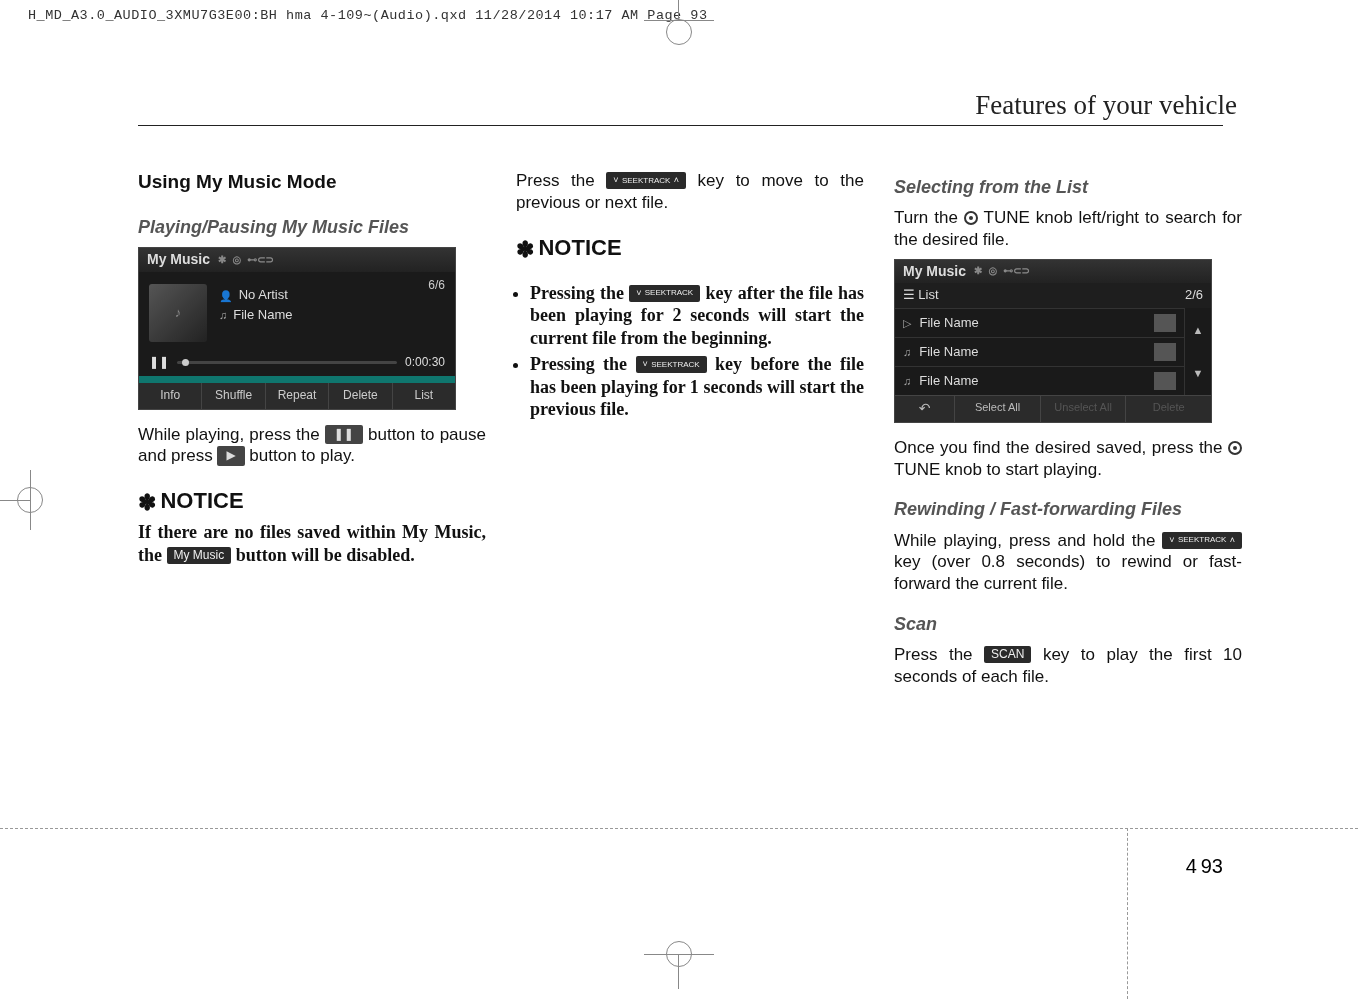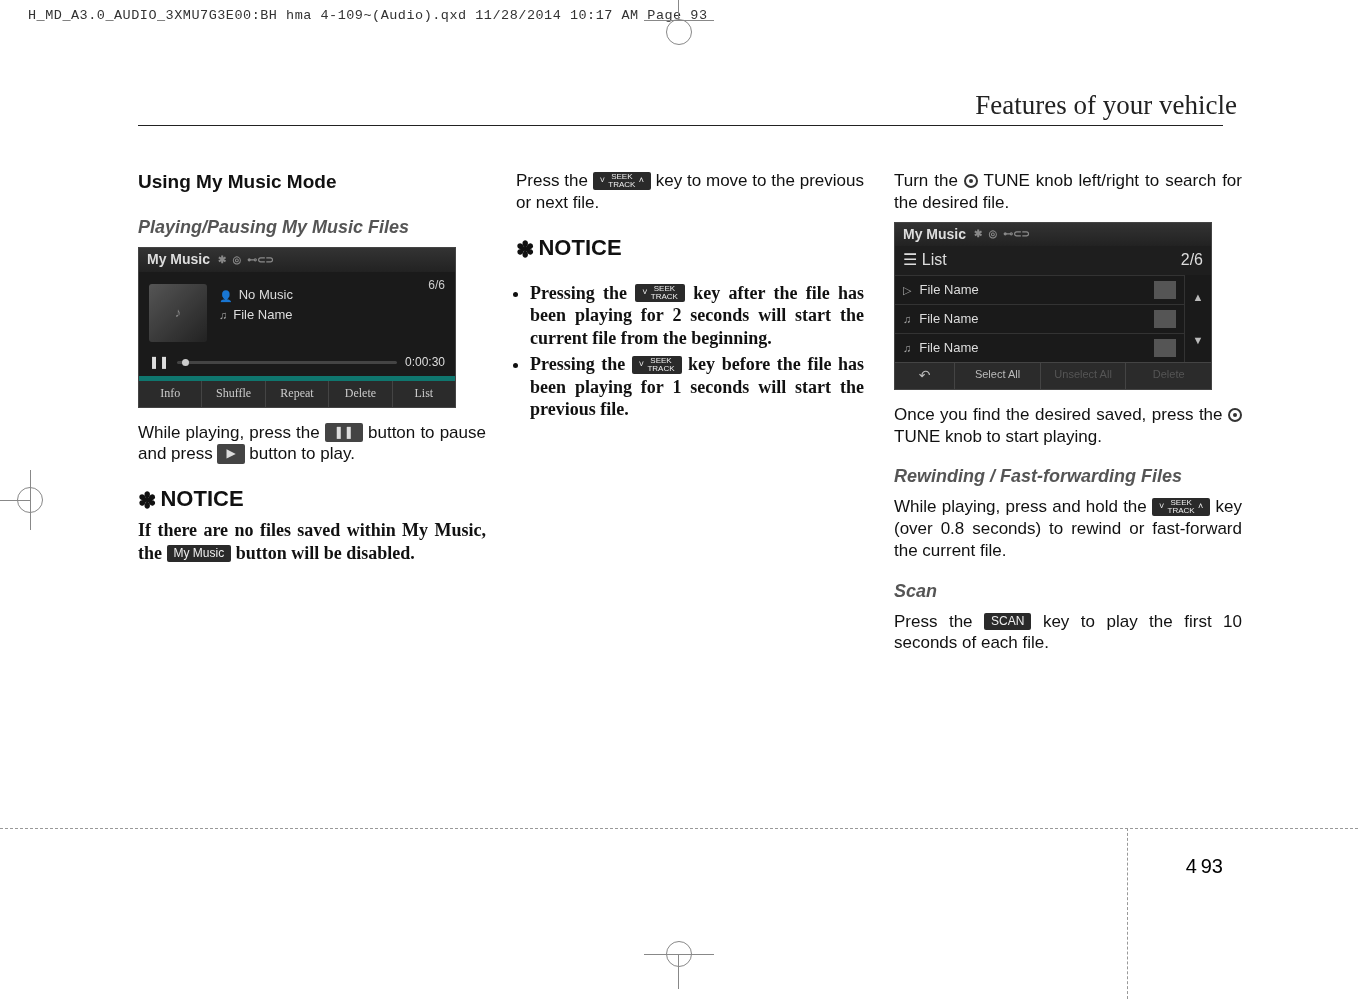--- a/index.html
+++ b/index.html
@@ -174,21 +174,21 @@
     color: #efefef;
     font-family: Arial, sans-serif;
     font-weight: normal;
     font-size: 12px;
     padding: 1px 7px;
     border-radius: 2px;
     vertical-align: 2px;
     line-height: 15px;
   }
   .inline-btn .stack {
-    display:inline-flex; flex-direction:column; align-items:center;
+    display:inline-flex; 
     font-size:8px; line-height:8px; vertical-align:middle;
   }
   .inline-btn .car {
     font-size:9px; vertical-align:1px;
   }
   .pause-btn, .play-btn {
     display: inline-block;
     background: #444;
     color: #ddd;
     font-size: 12px;
@@ -252,36 +252,35 @@
   .trackmeta .mi { font-size:11px; color:#aaa; }
   .playbar {
     position:absolute; left:10px; right:10px; bottom:6px;
     display:flex; align-items:center; gap:8px; font-size:12px;
   }
   .playbar .bar { flex:1; height:3px; background:#444; border-radius:2px; position:relative;}
   .playbar .bar::after{ content:""; position:absolute; left:2%; top:-2px; width:7px; height:7px; background:#ccc; border-radius:50%;}
   .bottombar {
     display:flex;
     background:#2b2b2b;
-    border-top:5px solid #0f766e;
-    font-family:Liberation Serif, serif;
+    border-top:7px solid #0f766e;
   }
   .bottombar .bbtn {
     flex:1; text-align:center; padding:5px 0; font-size:12px;
     border-right:1px solid #444; color:#ccc;
   }
   .bottombar .bbtn:last-child{ border-right:none; }
 
   
   .screen2-body {
     padding:0;
   }
   .listhdr {
     display:flex; align-items:center; justify-content:space-between;
-    background:#1e1e1e; padding:4px 8px; font-size:16px;
+    background:#1e1e1e; padding:4px 8px; font-size:13px;
   }
   .listrows { display:flex; }
   .rowscol { flex:1; }
   .filerow {
     display:flex; align-items:center; gap:8px;
     padding:5px 8px; border-top:1px solid #333;
     font-size:13px;
   }
   .filerow .fic { font-size:11px; color:#aaa; }
   .thumb { width:22px; height:18px; background:#555; }
@@ -351,21 +350,21 @@
           <span>◎</span>
           <span>⊷⊂⊃</span>
         </span>
       </div>
       <div class="screen1-body">
         <div class="counter-tr">6/6</div>
         <div class="albumart">♪</div>
         <div class="trackmeta">
           <div class="row">
               <span class="mi">👤</span>
-              <span>No Music</span>
+              <span>No Artist</span>
             </div>
           <div class="row">
               <span class="mi">♫</span>
               <span>File Name</span>
             </div>
         </div>
         <div class="playbar">
           <span>❚❚</span>
           <div class="bar"></div>
           <span>0:00:30</span>
@@ -437,20 +436,21 @@
                 <span>TRACK</span>
               </span>
           </span>
           <span> key before the file has been playing for 1 seconds will start the previous file.</span>
         </li>
       </ul>
     </div>
   </div>
 
   <div class="col">
+    <div class="sub-heading">Selecting from the List</div>
     <p class="just">
       <span>Turn the </span>
       <span class="tune-circle"></span>
       <span>TUNE knob left/right to search for the desired file.</span>
     </p>
 
     <div class="screen">
       <div class="titlebar">
         <span>My Music</span>
         <span class="icons">

